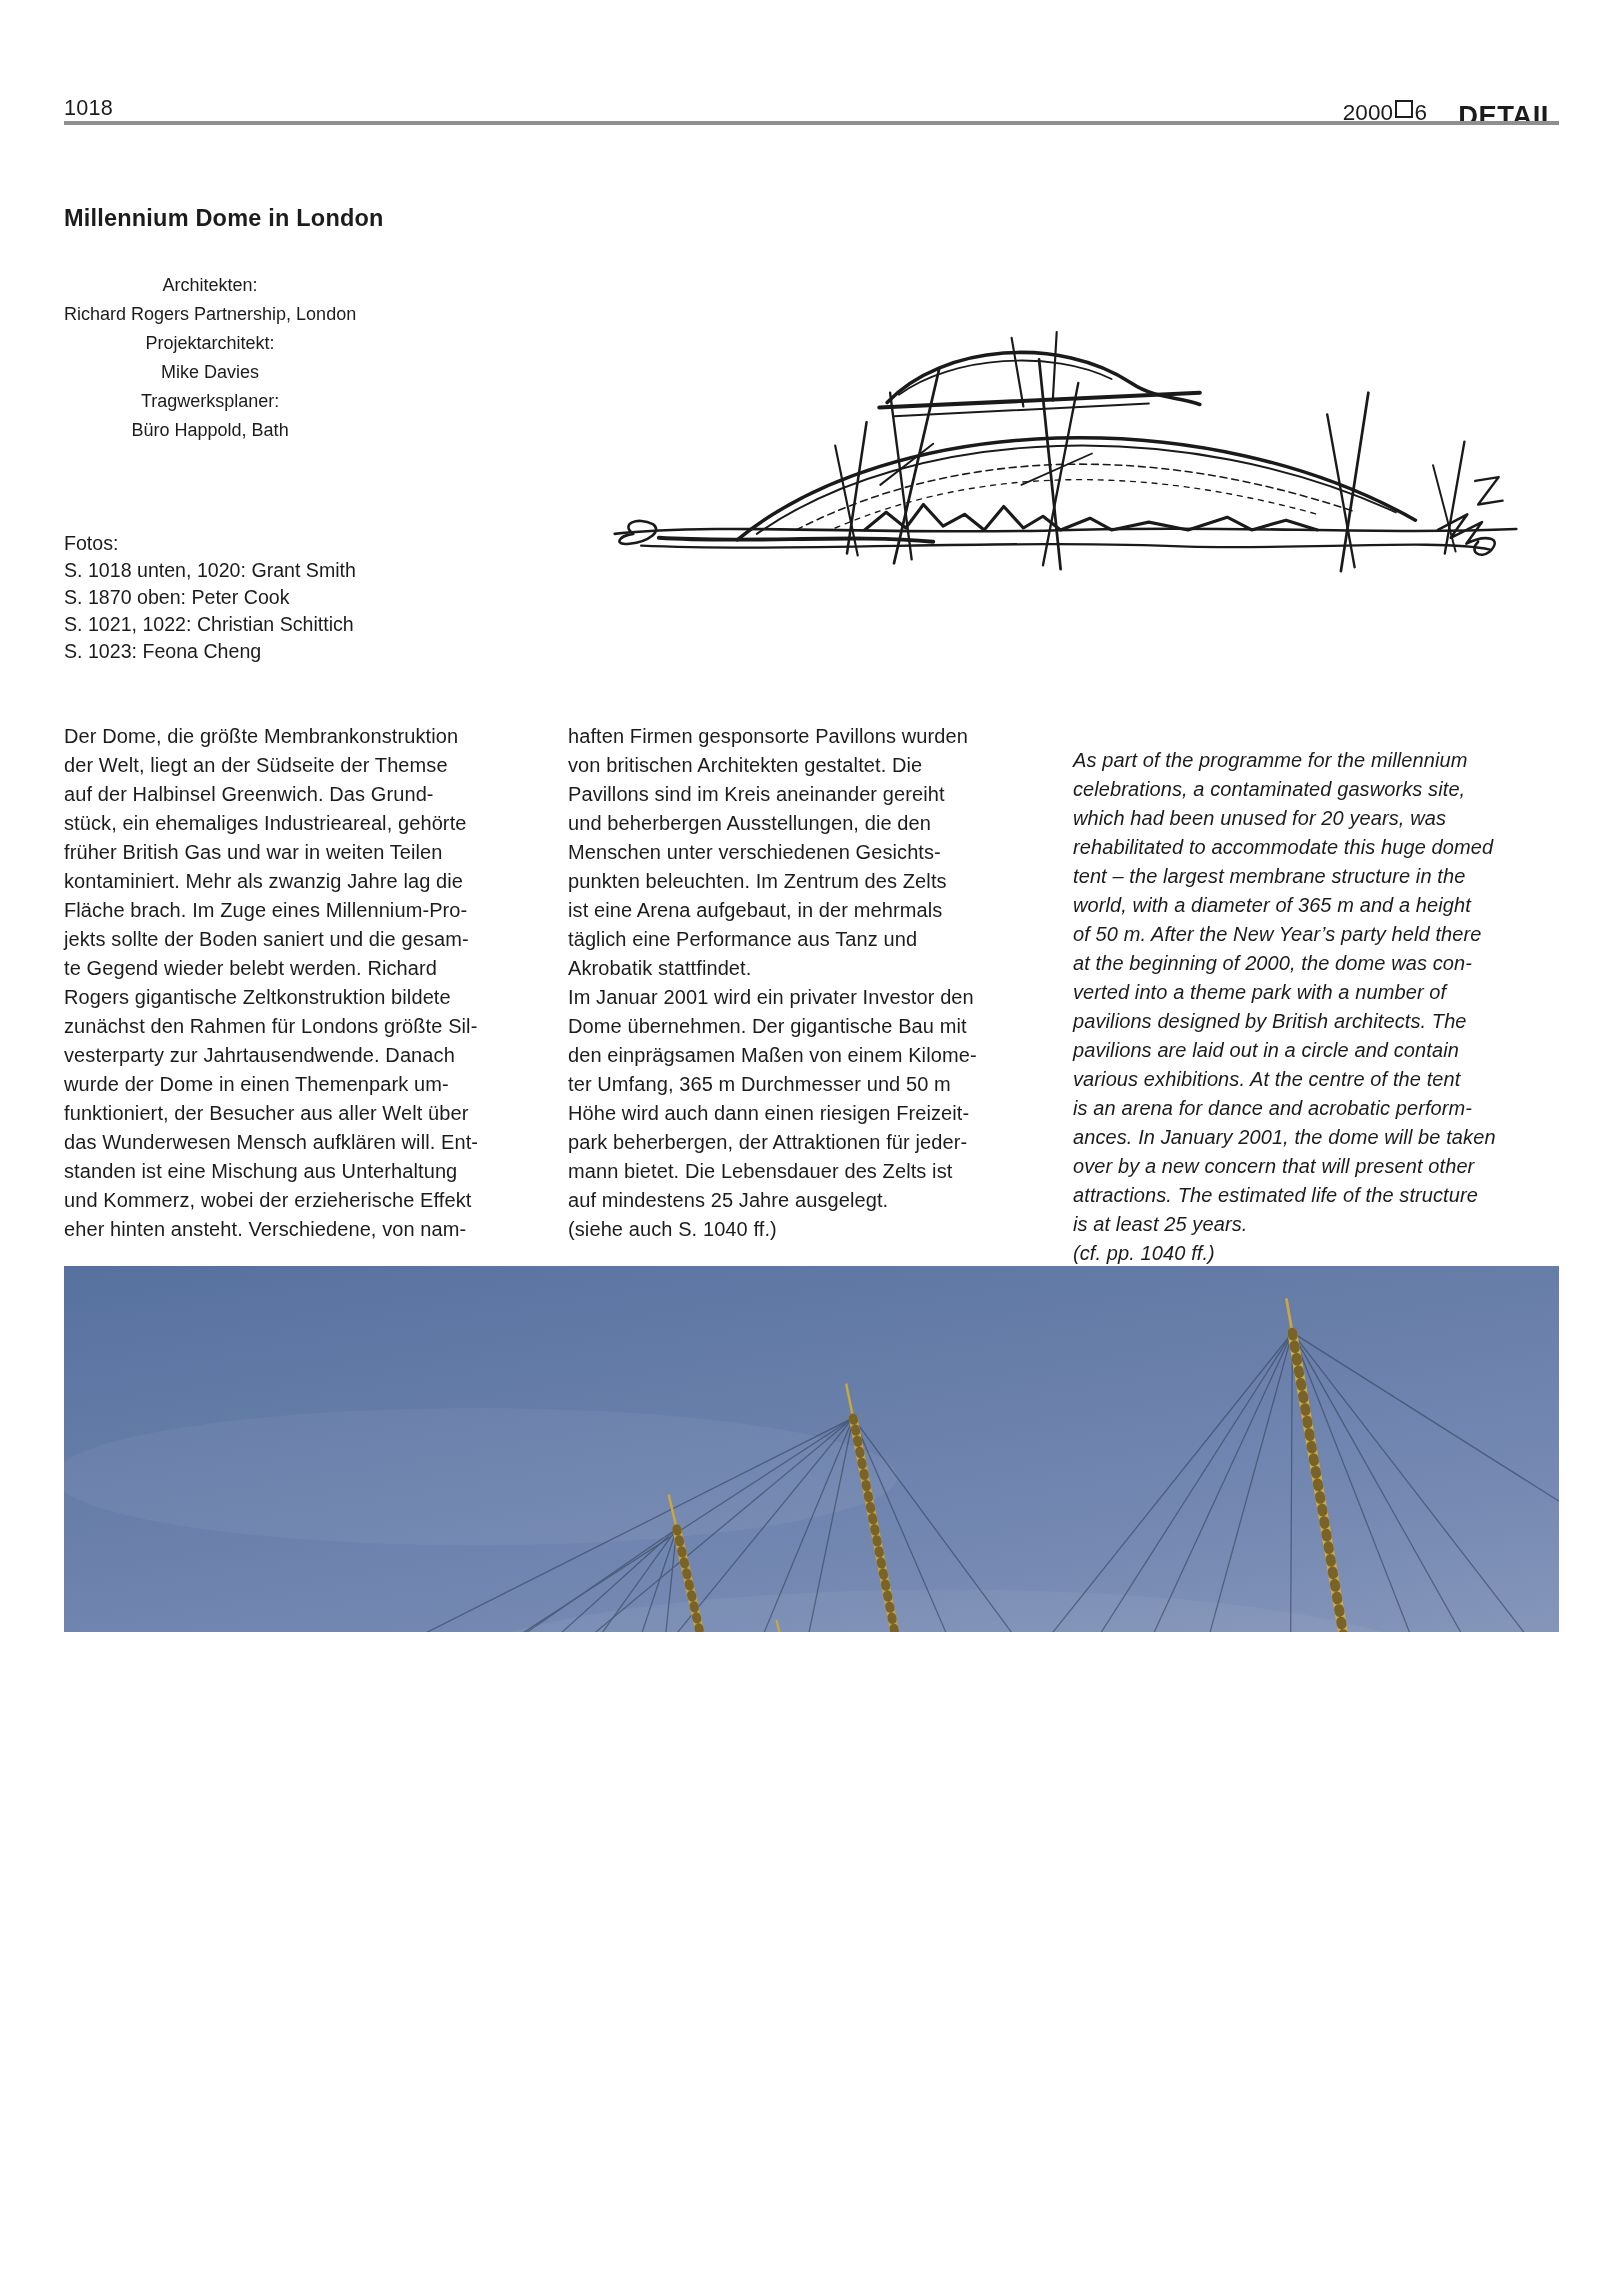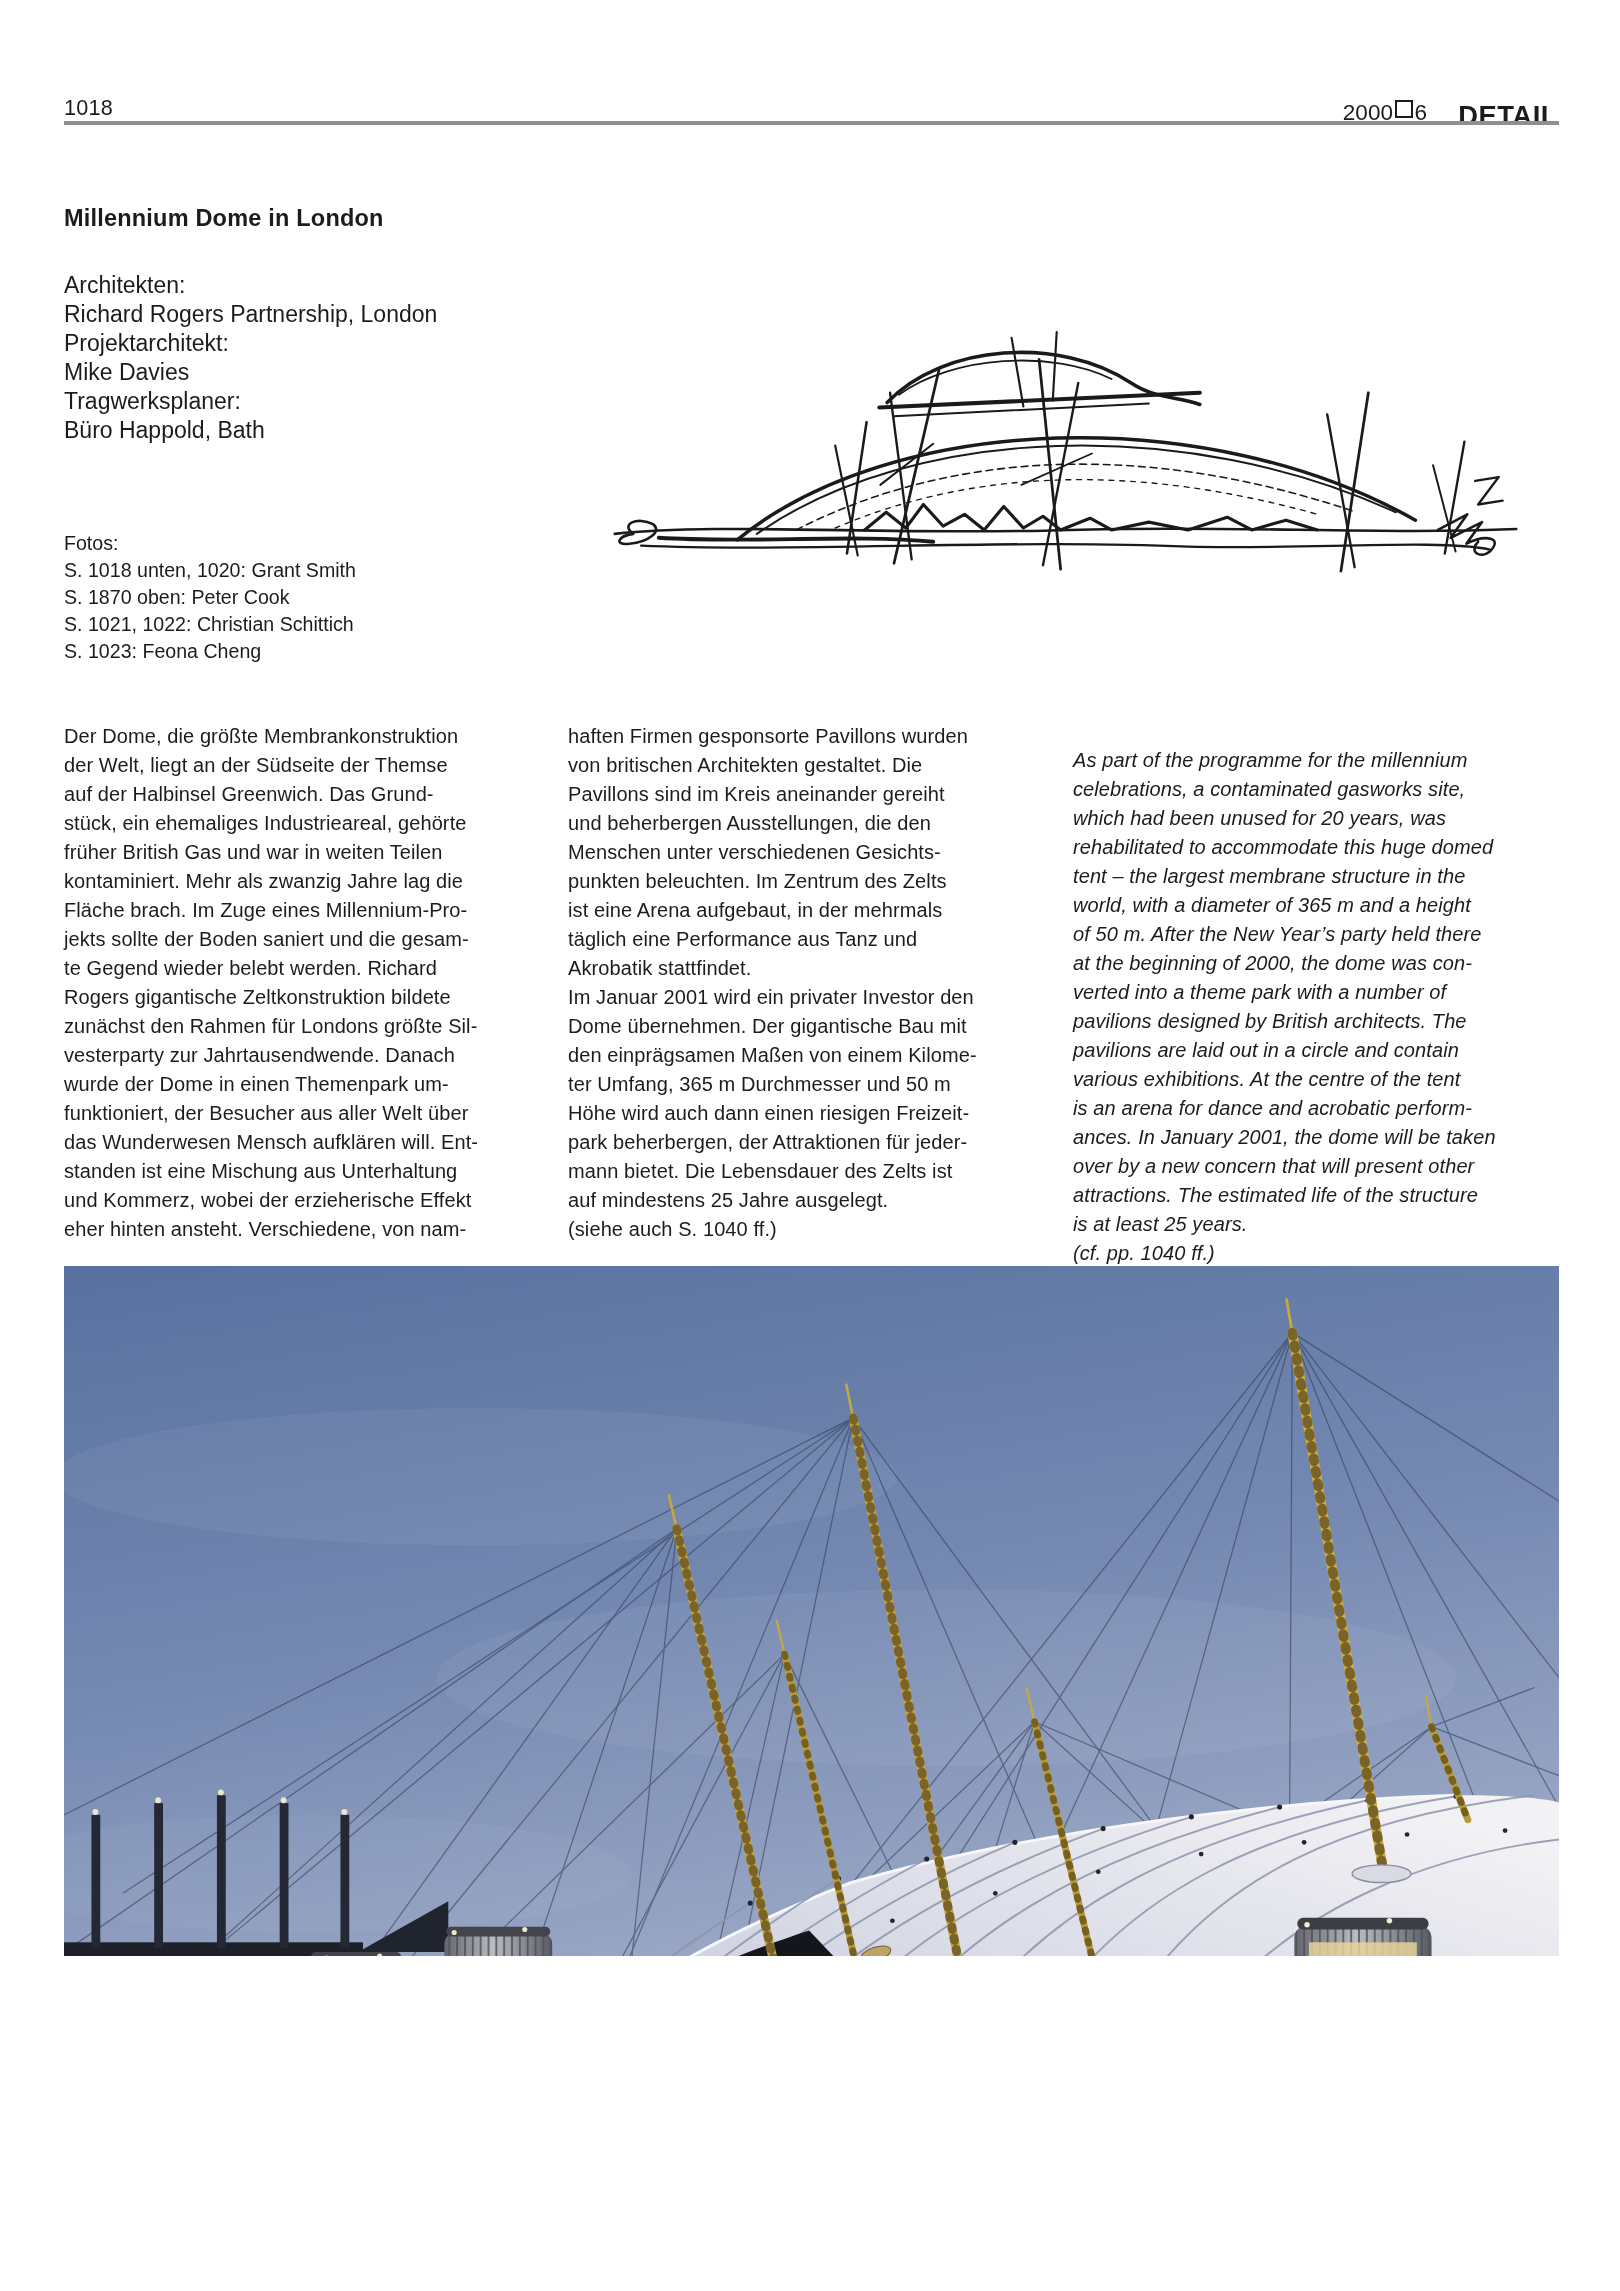--- a/index.html
+++ b/index.html
@@ -1,27 +1,27 @@
 <!DOCTYPE html>
 <html><head>
 <meta charset="utf-8">
 <style>
   html,body{margin:0;padding:0;background:#ffffff;}
   .page{
-    position:relative;width:1620px;height:1956px;background:#ffffff;
+    position:relative;width:1620px;height:1632px;background:#ffffff;
     font-family:"Liberation Sans",sans-serif;color:#1c1c1c;overflow:hidden;
   }
   .hdr-left{position:absolute;left:64px;top:95px;font-size:21.6px;letter-spacing:0.2px;}
   .hdr-right{position:absolute;right:62px;top:100px;display:flex;align-items:flex-start;gap:2px;}
   .hdr-right .yr,.hdr-right .iss{font-size:22.5px;}
   .hdr-box{width:13.7px;height:13.7px;border:2px solid #1c1c1c;display:inline-block;position:relative;top:0px;}
   .hdr-logo{font-size:27.4px;font-weight:900;letter-spacing:0.5px;margin-left:29px;transform:scaleY(1.02);}
   .rule{position:absolute;left:64px;top:121px;width:1495px;height:3.9px;background:#8f8f8f;}
   .title{position:absolute;left:64px;top:205px;font-size:23.5px;font-weight:bold;letter-spacing:0.2px;}
-  .credits{position:absolute;left:64px;top:271px;font-size:23px;line-height:29px;white-space:pre-line;}
+  .credits{position:absolute;left:64px;top:271px;font-size:18px;line-height:29px;white-space:pre-line;text-align:center;}
   .fotos{position:absolute;left:64px;top:530px;font-size:19.6px;line-height:27px;white-space:pre-line;}
   .col{position:absolute;top:722px;width:459px;font-size:20px;line-height:29px;white-space:pre-line;letter-spacing:0.1px;}
   .col1{left:64px;}
   .col2{left:568px;}
   .col3{left:1073px;font-style:italic;margin-top:24px;}
   .sketch{position:absolute;left:600px;top:277px;width:933px;height:306px;}
   .photo{position:absolute;left:64px;top:1266px;width:1495px;height:939px;}
   svg{display:block;width:100%;height:100%;}
 </style>
 </head>

